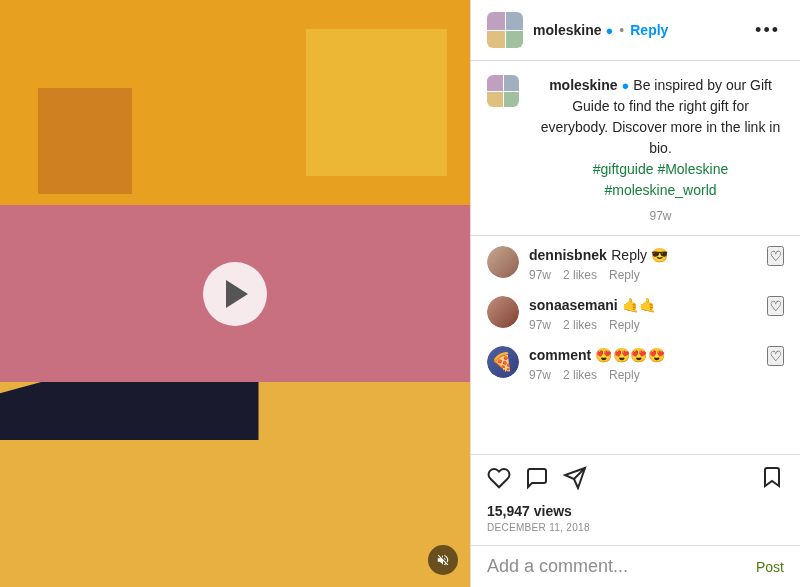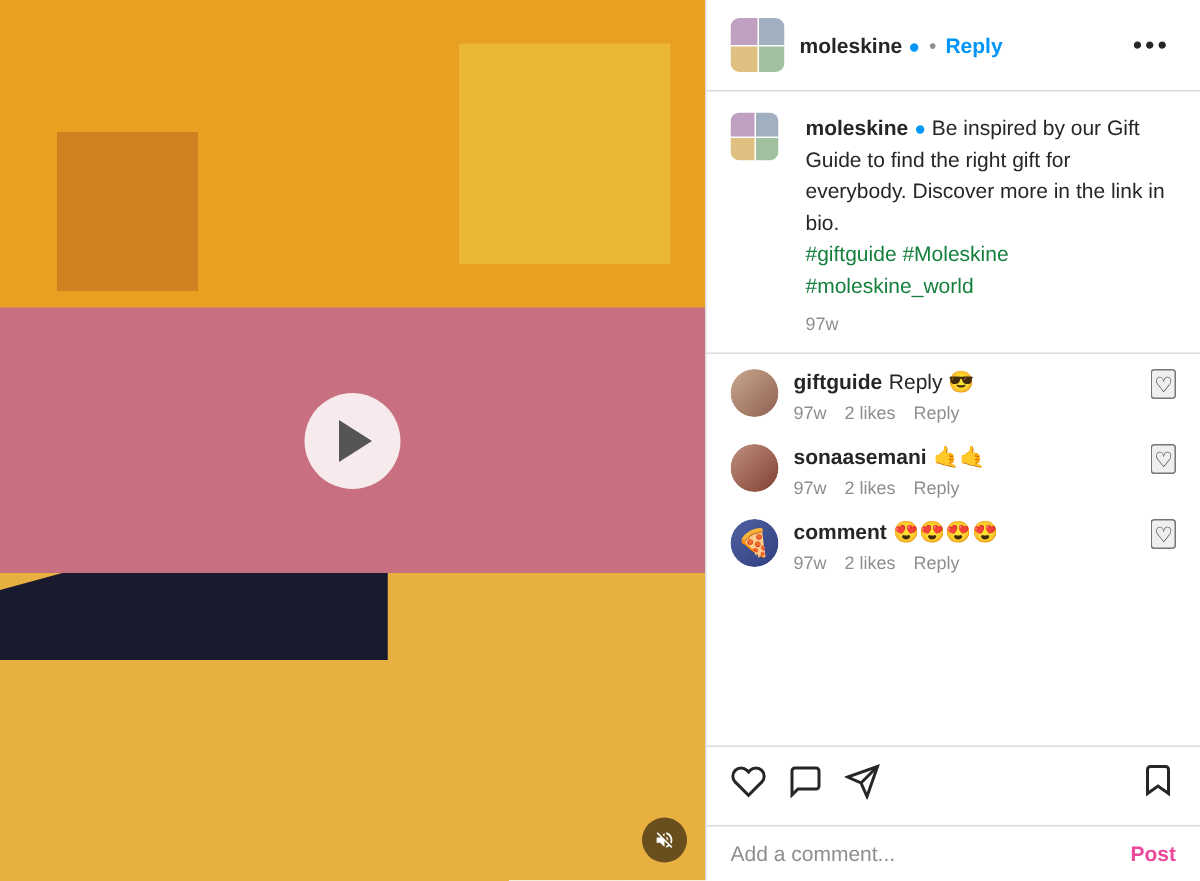--- a/index.html
+++ b/index.html
@@ -202,20 +202,21 @@
 
     
     .caption-area {
       padding: 14px 16px 10px;
       border-bottom: 1px solid #dbdbdb;
       flex-shrink: 0;
     }
     .caption-row {
       display: flex;
       gap: 18px;
+      text-align: center;
     }
     .caption-avatar {
       width: 32px;
       height: 32px;
       display: grid;
       grid-template-columns: 1fr 1fr;
       grid-template-rows: 1fr 1fr;
       gap: 1px;
       border-radius: 6px;
       overflow: hidden;
@@ -349,31 +350,31 @@
       display: flex;
       align-items: center;
       border-top: 1px solid #dbdbdb;
       padding: 10px 16px;
       flex-shrink: 0;
     }
     .comment-input {
       flex: 1;
       border: none;
       outline: none;
-      font-size: 14px;
+      font-size: 18px;
       color: #262626;
     }
     .comment-input::placeholder {
       color: #8e8e8e;
     }
     .post-btn {
       background: none;
       border: none;
-      color: #ec4899;
-      font-weight: 700;
+      color: #4d7c0f;
+      font-weight: 400;
       font-size: 14px;
       cursor: pointer;
     }
   </style>
 </head>
 <body>
 
 <div class="video-panel">
   <div class="video-bg">
     <div class="color-block-1"></div>
@@ -429,21 +430,21 @@
     </div>
   </div>
 
   <div class="comments-area">
 
     <div class="comment-item">
       <div class="comment-avatar">
         <div class="avatar-person1" style="width:100%;height:100%;border-radius:50%;"></div>
       </div>
       <div class="comment-body">
-        <span class="comment-username">giftguide</span>
+        <span class="comment-username">dennisbnek</span>
         <span class="comment-text"> Reply 😎</span>
         <div class="comment-meta">
           <span>97w</span>
           <span>2 likes</span>
           <span class="comment-reply">Reply</span>
         </div>
       </div>
       <button class="comment-like">♡</button>
     </div>
 
@@ -498,20 +499,22 @@
           <line x1="22" y1="2" x2="11" y2="13"></line>
           <polygon points="22 2 15 22 11 13 2 9 22 2"></polygon>
         </svg>
       </button>
       <button class="action-icon-right">
         <svg width="24" height="24" viewBox="0 0 24 24" fill="none" stroke="#262626" stroke-width="2">
           <path d="M19 21l-7-5-7 5V5a2 2 0 0 1 2-2h10a2 2 0 0 1 2 2z"></path>
         </svg>
       </button>
     </div>
+    <div class="views-count">15,947 views</div>
+    <div class="post-date">DECEMBER 11, 2018</div>
   </div>
 
   <div class="add-comment-row">
     <input class="comment-input" type="text" placeholder="Add a comment..." style="">
     <button class="post-btn">Post</button>
   </div>
 
 </div>
 
 </body></html>

